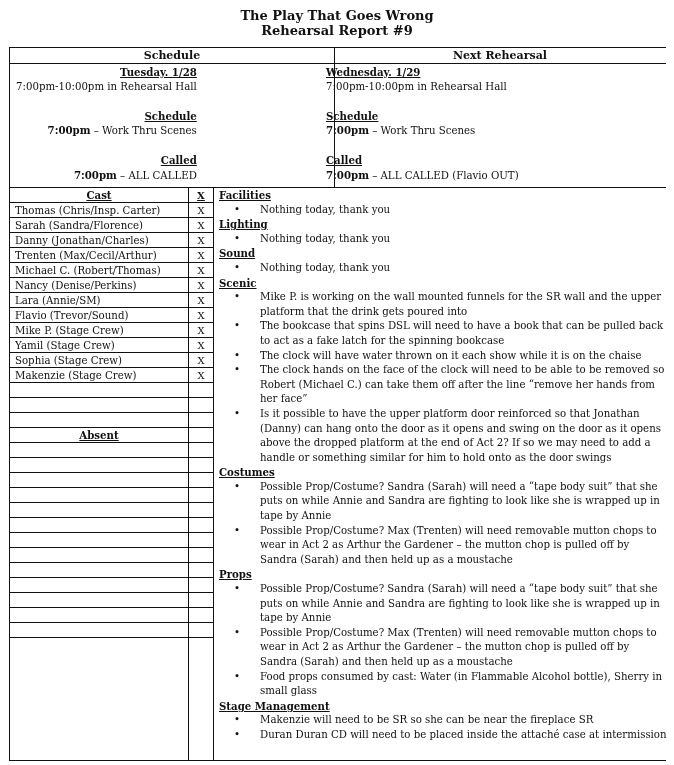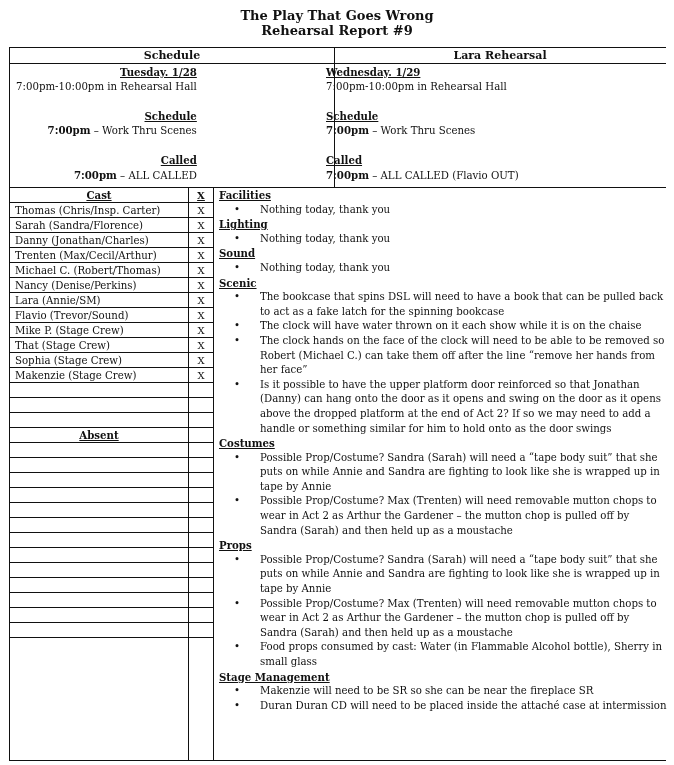--- a/index.html
+++ b/index.html
@@ -30,21 +30,21 @@
 <div id="t1" class="title">The Play That Goes Wrong</div>
 <div id="t2" class="title">Rehearsal Report #9</div>
 
 <div class="hline" style="left:9px; width:657px; top:47px;"></div>
 <div class="hline" style="left:9px; width:657px; top:63px;"></div>
 <div class="hline" style="left:9px; width:657px; top:187px;"></div>
 <div class="vline" style="left:9px; top:47px; height:714px;"></div>
 <div class="vline" style="left:334px; top:47px; height:140px;"></div>
 
 <div class="hdr" style="left:10px; width:324px;">Schedule</div>
-<div class="hdr" style="left:335px; width:330px;">Lara Rehearsal</div>
+<div class="hdr" style="left:335px; width:330px;">Next Rehearsal</div>
 
 <div class="sched" style="left:16px;text-align:right;">
   <div class="u">Tuesday. 1/28</div>
   <div> 7:00pm-10:00pm in Rehearsal Hall</div>
   <div class="gap"></div>
   <div class="u">Schedule</div>
   <div><span class="b">7:00pm</span><span> – Work Thru Scenes</span></div>
   <div class="gap"></div>
   <div class="u">Called</div>
   <div><span class="b">7:00pm</span><span> – ALL CALLED</span></div>
@@ -86,21 +86,21 @@
     <div class="hline" style="left: 9px; width: 205px; top: 307px;"></div>
     <div class="row" style="top: 292.5px;">Lara (Annie/SM)</div>
     <div class="xcell" style="top: 292.5px;">X</div>
     <div class="hline" style="left: 9px; width: 205px; top: 322px;"></div>
     <div class="row" style="top: 307.5px;">Flavio (Trevor/Sound)</div>
     <div class="xcell" style="top: 307.5px;">X</div>
     <div class="hline" style="left: 9px; width: 205px; top: 337px;"></div>
     <div class="row" style="top: 322.5px;">Mike P. (Stage Crew)</div>
     <div class="xcell" style="top: 322.5px;">X</div>
     <div class="hline" style="left: 9px; width: 205px; top: 352px;"></div>
-    <div class="row" style="top: 337.5px;">That (Stage Crew)</div>
+    <div class="row" style="top: 337.5px;">Yamil (Stage Crew)</div>
     <div class="xcell" style="top: 337.5px;">X</div>
     <div class="hline" style="left: 9px; width: 205px; top: 367px;"></div>
     <div class="row" style="top: 352.5px;">Sophia (Stage Crew)</div>
     <div class="xcell" style="top: 352.5px;">X</div>
     <div class="hline" style="left: 9px; width: 205px; top: 382px;"></div>
     <div class="row" style="top: 367.5px;">Makenzie (Stage Crew)</div>
     <div class="xcell" style="top: 367.5px;">X</div>
     <div class="hline" style="left: 9px; width: 205px; top: 397px;"></div>
     <div class="row" style="top: 382.5px;"></div>
     <div class="xcell" style="top: 382.5px;"></div>
@@ -166,20 +166,21 @@
     <div class="sec">Lighting</div>
     <ul>
       <li>Nothing today, thank you</li>
     </ul>
     <div class="sec">Sound</div>
     <ul>
       <li>Nothing today, thank you</li>
     </ul>
     <div class="sec">Scenic</div>
     <ul>
+      <li>Mike P. is working on the wall mounted funnels for the SR wall and the upper platform that the drink gets poured into</li>
       <li>The bookcase that spins DSL will need to have a book that can be pulled back to act as a fake latch for the spinning bookcase</li>
       <li>The clock will have water thrown on it each show while it is on the chaise</li>
       <li>The clock hands on the face of the clock will need to be able to be removed so Robert (Michael C.) can take them off after the line “remove her hands from her face”</li>
       <li>Is it possible to have the upper platform door reinforced so that Jonathan (Danny) can hang onto the door as it opens and swing on the door as it opens above the dropped platform at the end of Act 2? If so we may need to add a handle or something similar for him to hold onto as the door swings</li>
     </ul>
     <div class="sec">Costumes</div>
     <ul>
       <li>Possible Prop/Costume? Sandra (Sarah) will need a “tape body suit” that she puts on while Annie and Sandra are fighting to look like she is wrapped up in tape by Annie</li>
       <li>Possible Prop/Costume? Max (Trenten) will need removable mutton chops to wear in Act 2 as Arthur the Gardener – the mutton chop is pulled off by Sandra (Sarah) and then held up as a moustache</li>
     </ul>

